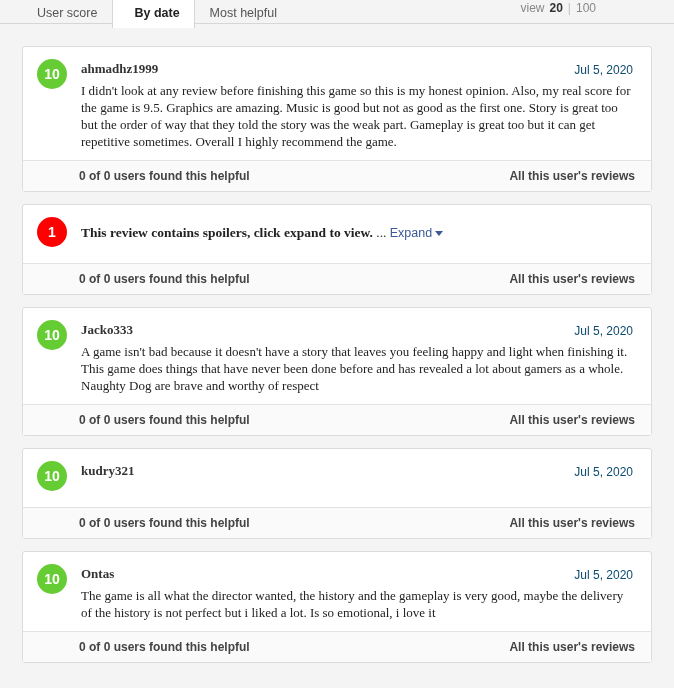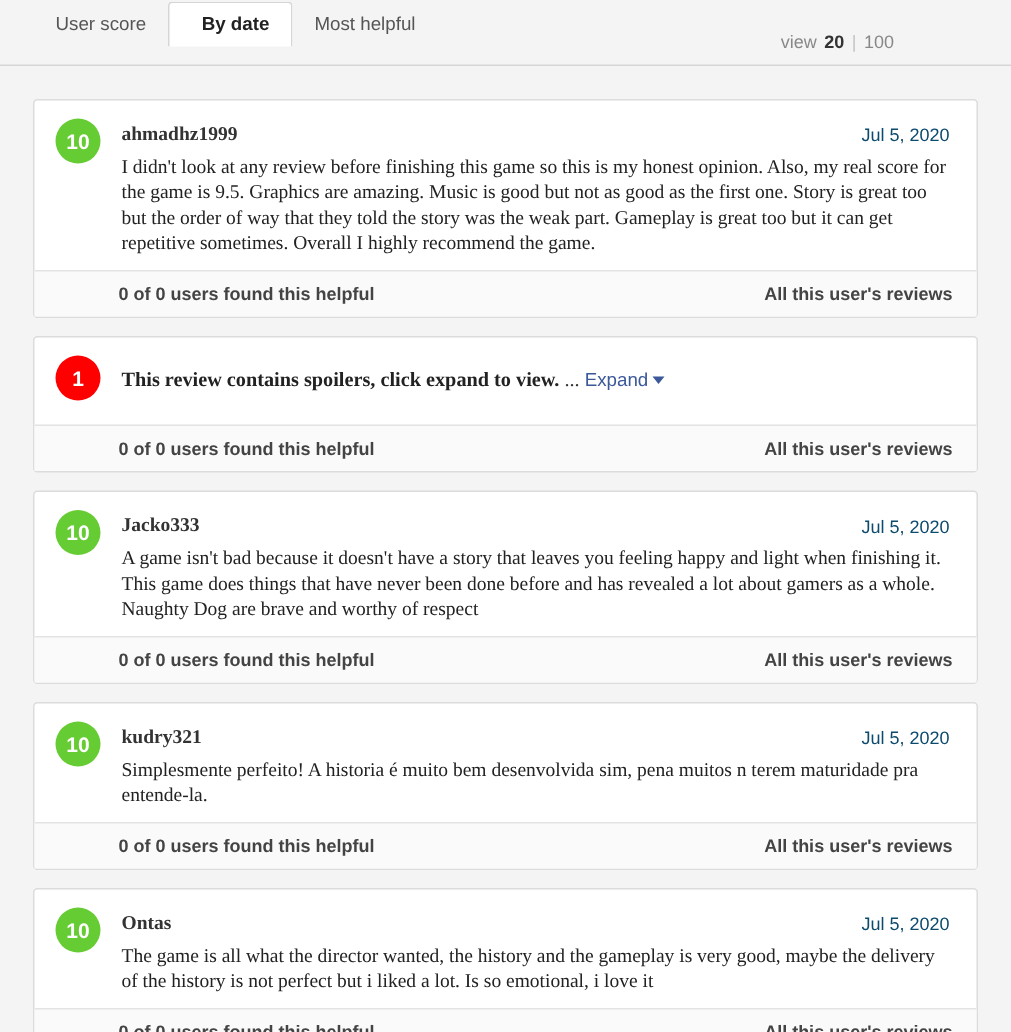--- a/index.html
+++ b/index.html
@@ -12,25 +12,25 @@
     position: relative;
     width: 674px;
     height: 688px;
     background: #f4f4f4;
     overflow: hidden;
   }
 
   
   .tabbar {
     position: relative;
-    height: 44px;
+    height: 24px;
     background: #f4f4f4;
     border-bottom: 1px solid #d6d6d6;
     display: flex;
-    align-items: flex-start;
+    align-items: center;
     padding-left: 22px;
     box-sizing: border-box;
   }
   .tab {
     font-size: 12.5px;
     color: #555;
     padding: 7px 14px 8px 14px;
     line-height: 14px;
     border: 1px solid transparent;
     border-bottom: none;
@@ -249,21 +249,20 @@
     </div>
 
     <div class="review">
       <div class="review-body">
         <div class="score pos">10</div>
         <div class="content">
           <div class="head">
             <span class="author">kudry321</span>
             <span class="date">Jul 5, 2020</span>
           </div>
-          <div class="text">Simplesmente perfeito! A historia é muito bem desenvolvida sim, pena muitos n terem maturidade pra entende-la.</div>
         </div>
       </div>
       <div class="footer">
         <span class="helpful">0 of 0 users found this helpful</span>
         <span class="userreviews">All this user's reviews</span>
       </div>
     </div>
 
     <div class="review">
       <div class="review-body">

